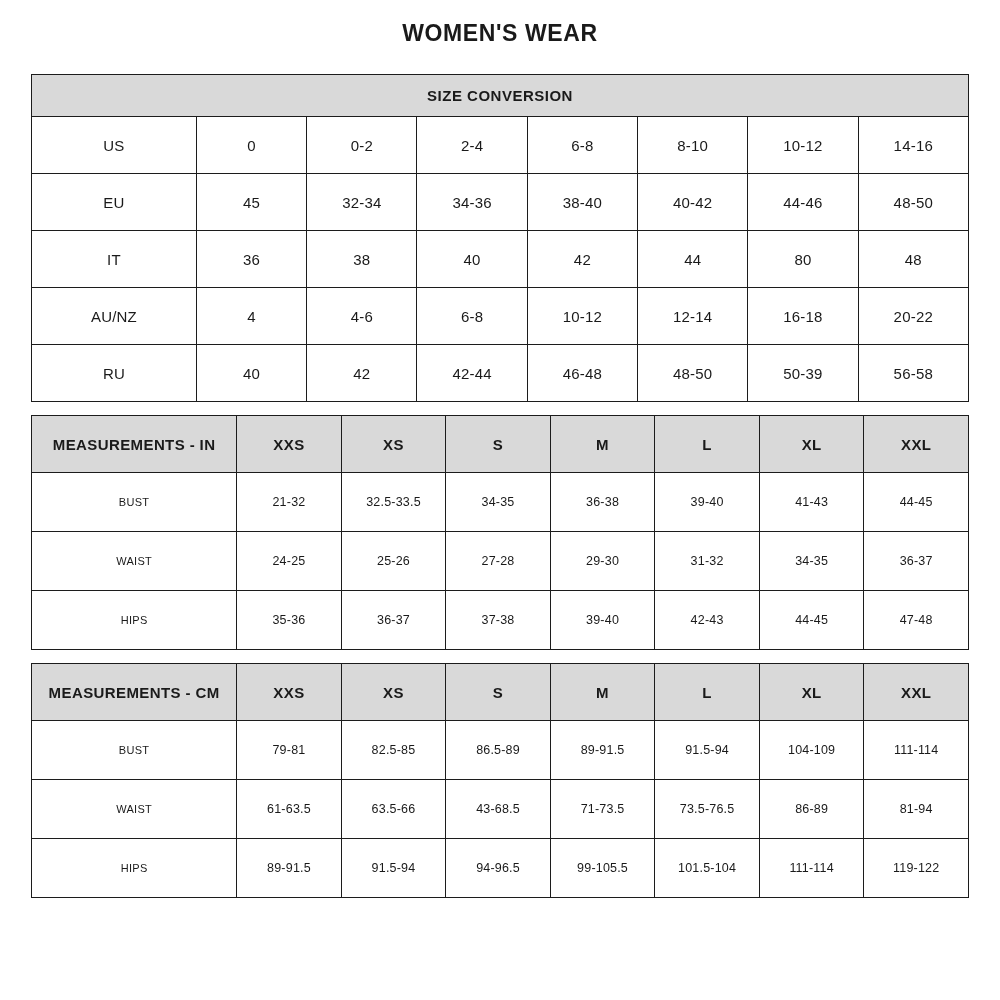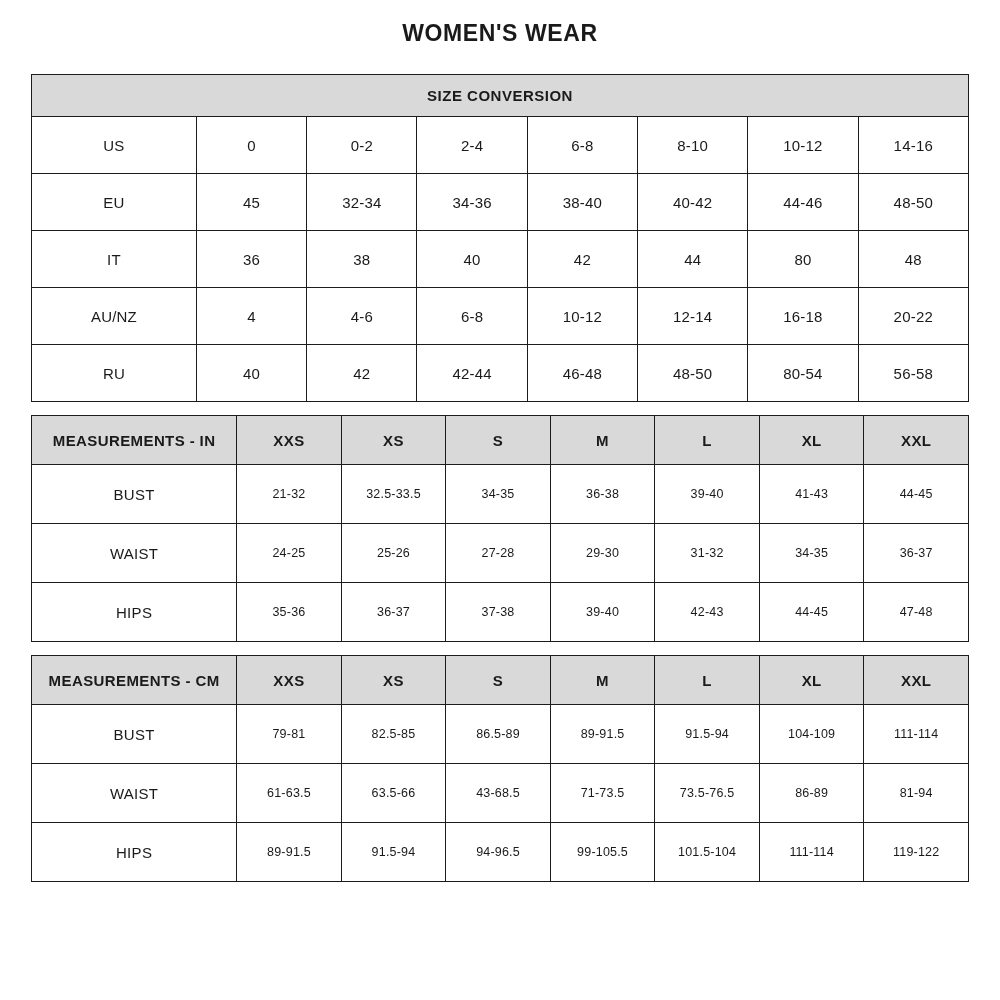--- a/index.html
+++ b/index.html
@@ -49,28 +49,28 @@
   .t0 .title-cell {
     height: 42px;
     background: var(--header-bg);
     font-weight: 700;
     font-size: 15px;
     letter-spacing: 0.5px;
   }
   .t0 .header-row th { background: #ffffff; font-weight: 400; }
   
   .meas th {
-    height: 49px;
+    height: 57px;
     background: var(--header-bg);
     font-weight: 700;
     font-size: 15px;
     letter-spacing: 0.4px;
   }
   .meas td { height: 59px; }
-  .meas td.row-label { font-size: 15px; letter-spacing: 0.3px; }
+  .meas td.row-label { font-size: 11px; letter-spacing: 0.3px; }
   .meas td.data-cell { font-size: 12.5px; letter-spacing: 0.2px; }
 </style>
 </head>
 <body>
 
 <div class="page">
   <h1 class="page-title">WOMEN'S WEAR</h1>
 
   <table class="sheet t0">
     <colgroup>
@@ -121,21 +121,21 @@
           <td class="data-cell">16-18</td>
           <td class="data-cell">20-22</td>
         </tr>
         <tr>
           <td class="row-label">RU</td>
           <td class="data-cell">40</td>
           <td class="data-cell">42</td>
           <td class="data-cell">42-44</td>
           <td class="data-cell">46-48</td>
           <td class="data-cell">48-50</td>
-          <td class="data-cell">80-54</td>
+          <td class="data-cell">50-39</td>
           <td class="data-cell">56-58</td>
         </tr>
       </tbody>
   </table>
 
   <table class="sheet meas">
     <colgroup>
       <col class="c-label">
       <col span="7" class="c-data">
     </colgroup>

